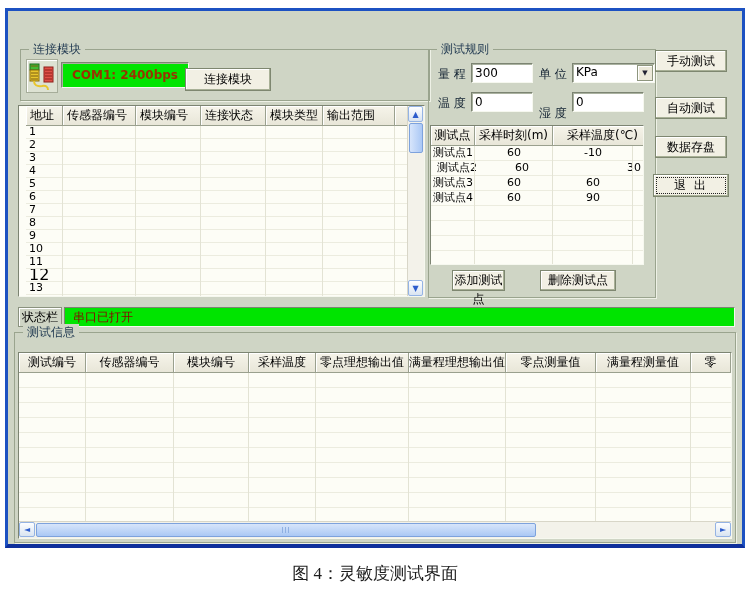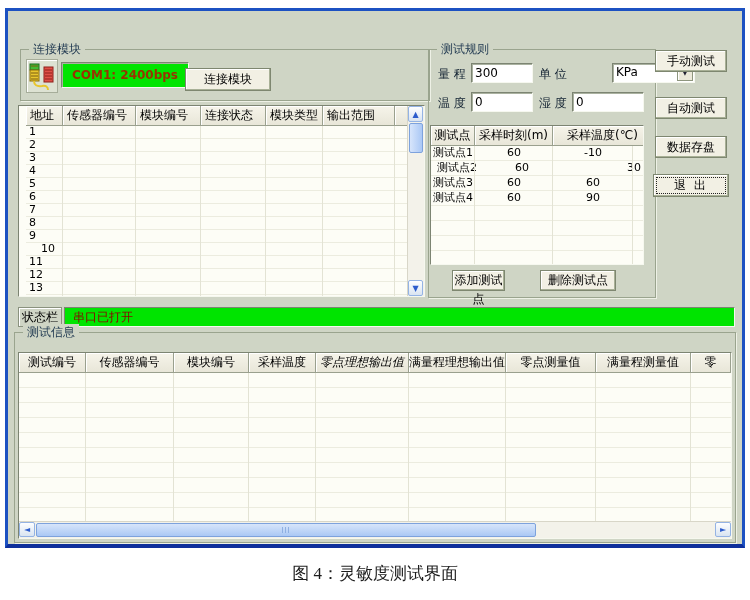--- a/index.html
+++ b/index.html
@@ -126,27 +126,27 @@
           <div class="row" style="height: 13px;">
             <div class="cell" style="width: 37px; font-size: 11px; line-height: 12px; padding-left: 3px;">7</div>
           </div>
           <div class="row" style="height: 13px;">
             <div class="cell" style="width: 37px; font-size: 11px; line-height: 12px; padding-left: 3px;">8</div>
           </div>
           <div class="row" style="height: 13px;">
             <div class="cell" style="width: 37px; font-size: 11px; line-height: 12px; padding-left: 3px;">9</div>
           </div>
           <div class="row" style="height: 13px;">
-            <div class="cell" style="width: 37px; font-size: 11px; line-height: 12px; padding-left: 3px; margin-left: 12px;">10</div>
+            <div class="cell" style="width: 37px; font-size: 11px; line-height: 12px; padding-left: 3px;">10</div>
           </div>
           <div class="row" style="height: 13px;">
             <div class="cell" style="width: 37px; font-size: 11px; line-height: 12px; padding-left: 3px;">11</div>
           </div>
           <div class="row" style="height: 13px;">
-            <div class="cell" style="width: 37px; font-size: 11px; line-height: 12px; padding-left: 3px;">12</div>
+            <div class="cell" style="width: 37px; font-size: 16px; line-height: 12px; padding-left: 3px;">12</div>
           </div>
           <div class="row" style="height: 13px;">
             <div class="cell" style="width: 37px; font-size: 11px; line-height: 12px; padding-left: 3px;">13</div>
           </div>
           <div class="row" style="height: 13px;">
             <div class="cell" style="width: 37px; font-size: 11px; line-height: 12px; padding-left: 3px;">14</div>
           </div>
           <div class="vline" style="left: 36px;"></div>
           <div class="vline" style="left: 109px;"></div>
           <div class="vline" style="left: 174px;"></div>
@@ -162,29 +162,29 @@
     </div>
 
     <div class="groupbox" style="left:420px; top:16px; width:228px; height:249px;">
       <span class="grouplabel">测试规则</span>
     </div>
     <span class="label" style="left:430px; top:33px;">量 程</span>
     <div style="position:absolute; left:463px; top:30px; width:62px; height:20px;">
       <input class="textinput" value="300" style="">
     </div>
     <span class="label" style="left:531px; top:33px;">单 位</span>
-    <div class="combo" style="left:564px; top:30px; width:83px; height:20px;margin-left:40px;">
+    <div class="combo" style="left:564px; top:30px; width:83px; height:20px;">
       <span class="val">KPa</span>
       <div class="drop"><span>▼</span></div>
     </div>
     <span class="label" style="left:430px; top:62px;">温 度</span>
     <div style="position:absolute; left:463px; top:59px; width:62px; height:20px;">
       <input class="textinput" value="0" style="">
     </div>
-    <span class="label" style="left:531px; top:62px;">湿 度</span>
+    <span class="label" style="left:531px; top:72px;">湿 度</span>
     <div style="position:absolute; left:564px; top:59px; width:72px; height:20px;">
       <input class="textinput" value="0" style="">
     </div>
 
     <div class="table" style="left:422px; top:92px; width:214px; height:140px;">
       <div class="thead" id="pt-head">
           <div class="th center" style="width: 44px;">测试点</div>
           <div class="th center" style="width: 78px;">采样时刻(m)</div>
           <div class="th center" style="width: 100px;">采样温度(℃)</div>
           <div class="th center" style="width: 10px;"></div>
@@ -232,21 +232,21 @@
 
     <div class="groupbox" style="left:6px; top:299px; width:722px; height:211px;">
       <span class="grouplabel">测试信息</span>
     </div>
     <div class="table" style="left:10px; top:319px; width:714px; height:187px;">
       <div class="thead" id="ti-head">
           <div class="th center" style="width: 67px;">测试编号</div>
           <div class="th center" style="width: 88px;">传感器编号</div>
           <div class="th center" style="width: 75px;">模块编号</div>
           <div class="th center" style="width: 67px;">采样温度</div>
-          <div class="th center" style="width: 93px; font-style: italic;">零点理想输出值</div>
+          <div class="th center" style="width: 93px;">零点理想输出值</div>
           <div class="th center" style="width: 97px;">满量程理想输出值</div>
           <div class="th center" style="width: 90px;">零点测量值</div>
           <div class="th center" style="width: 95px;">满量程测量值</div>
           <div class="th center" style="width: 40px;">零</div>
         </div>
       <div class="tbody" id="ti-body" style="height:148px;">
           <div class="row" style="height: 15px;"></div>
           <div class="row" style="height: 15px;"></div>
           <div class="row" style="height: 15px;"></div>
           <div class="row" style="height: 15px;"></div>

